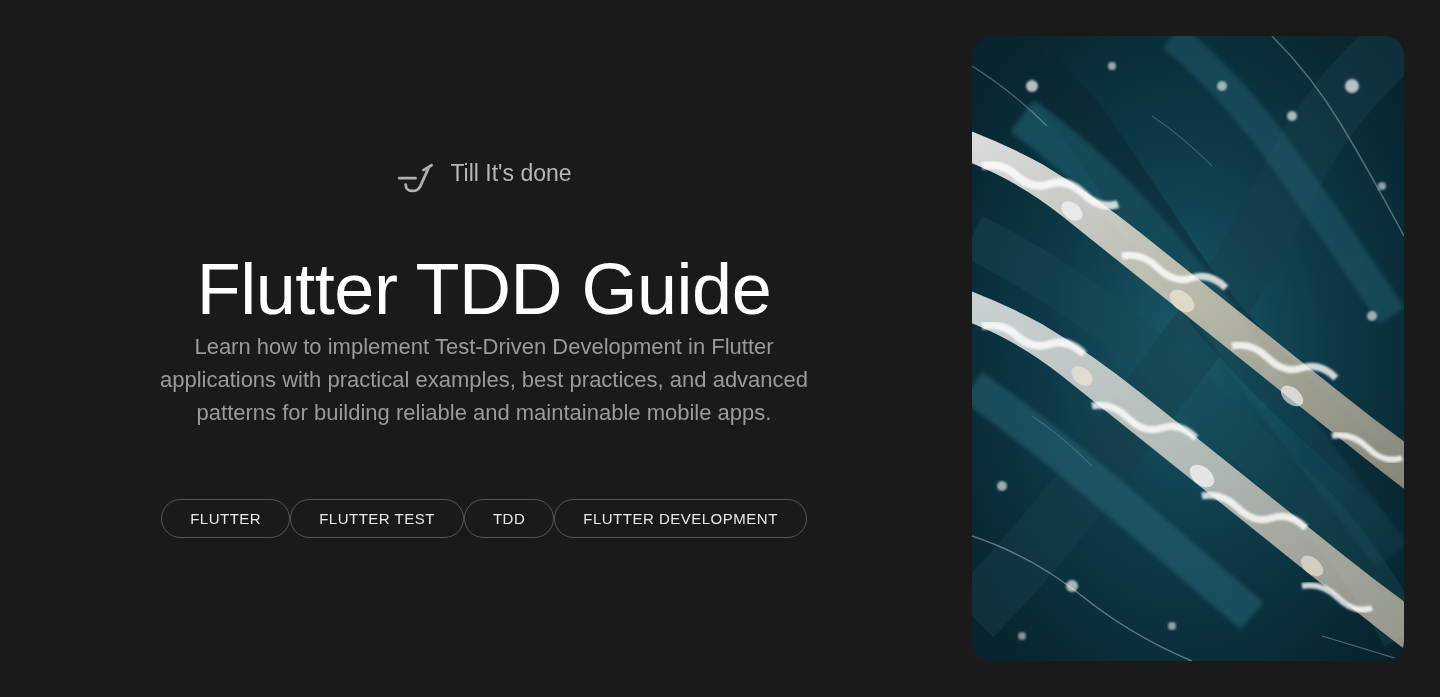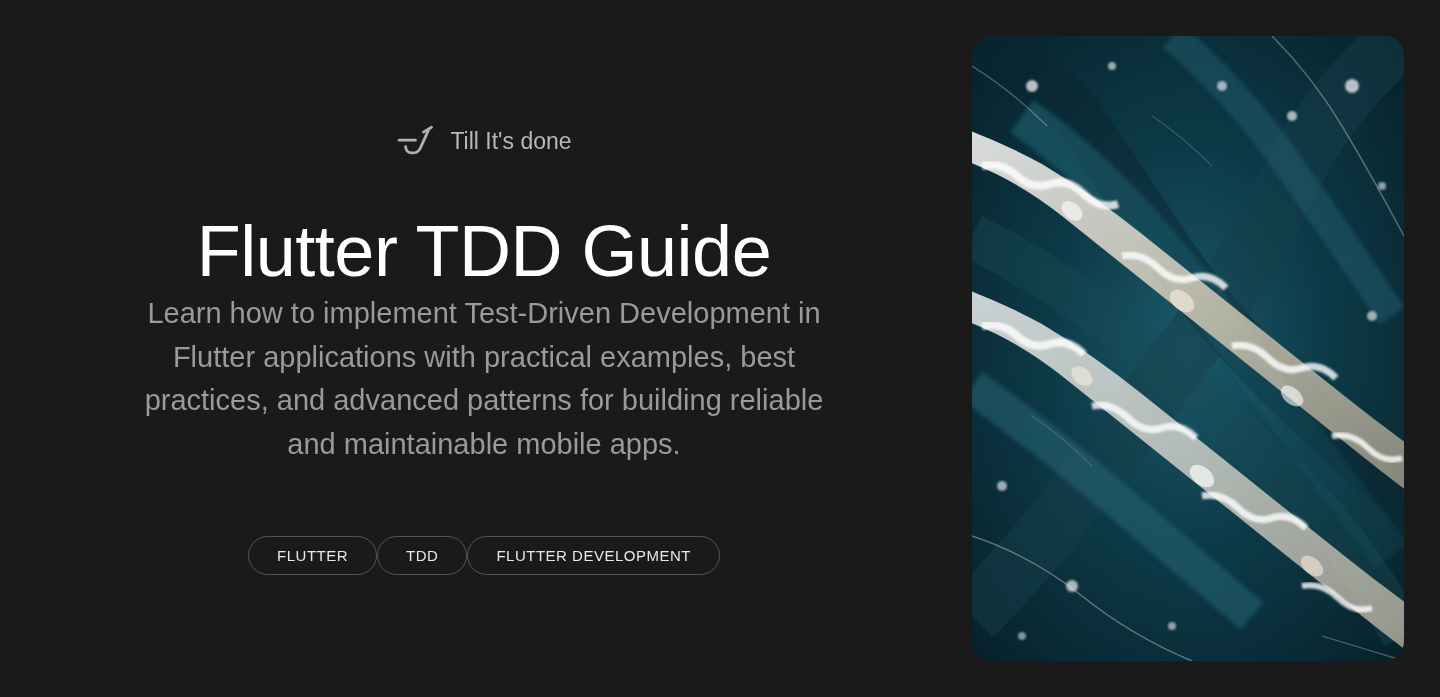--- a/index.html
+++ b/index.html
@@ -30,21 +30,20 @@
       display: flex;
       flex-direction: column;
       justify-content: center;
       align-items: center;
       padding: 0 40px;
       max-width: 900px;
     }
 
     .logo-wrapper {
       display: flex;
-      align-items: center;
       gap: 12px;
       margin-bottom: 50px;
     }
 
     .logo-icon {
       width: 42px;
       height: 38px;
       display: flex;
       align-items: center;
       justify-content: center;
@@ -58,21 +57,21 @@
 
     .title {
       font-size: 72px;
       font-weight: 400;
       color: #ffffff;
       text-align: center;
       letter-spacing: -0.5px;
     }
 
     .description {
-      font-size: 29px;
+      font-size: 22px;
       font-weight: 400;
       color: #9a9a9a;
       text-align: center;
       line-height: 1.5;
       max-width: 680px;
       margin-bottom: 70px;
     }
 
     .tags {
       display: flex;
@@ -128,20 +127,21 @@
       </span>
       <span class="logo-text">Till It's done</span>
     </div>
 
     <h1 class="title">Flutter TDD Guide</h1>
 
     <p class="description">Learn how to implement Test-Driven Development in Flutter applications with practical examples, best practices, and advanced patterns for building reliable and maintainable mobile apps.</p>
 
     <div class="tags">
       <button class="tag">FLUTTER</button>
+      <button class="tag">FLUTTER TEST</button>
       <button class="tag">TDD</button>
       <button class="tag">FLUTTER DEVELOPMENT</button>
     </div>
   </div>
 
   <div class="right-section">
     <div class="hero-image">
       <svg class="wave-svg" viewBox="0 0 432 625" preserveAspectRatio="xMidYMid slice">
         <defs>
           <radialGradient id="oceanBase" cx="50%" cy="50%" r="80%">

